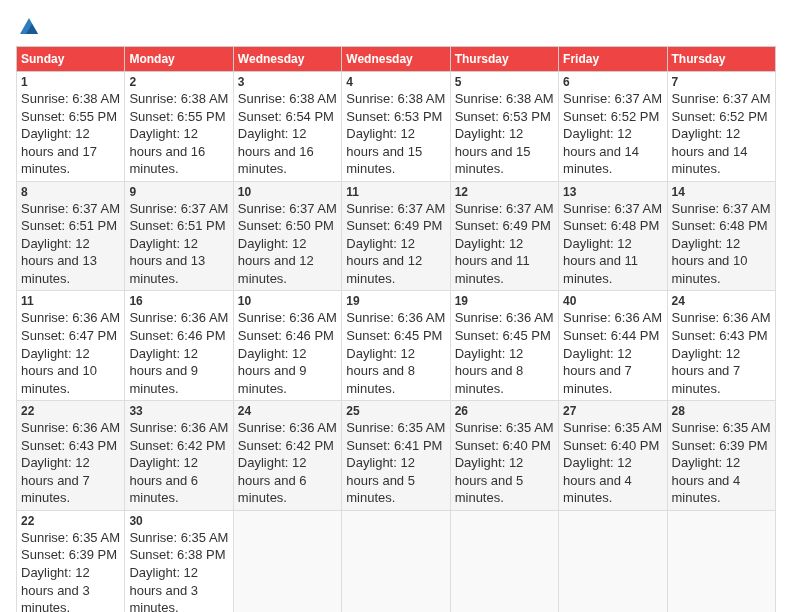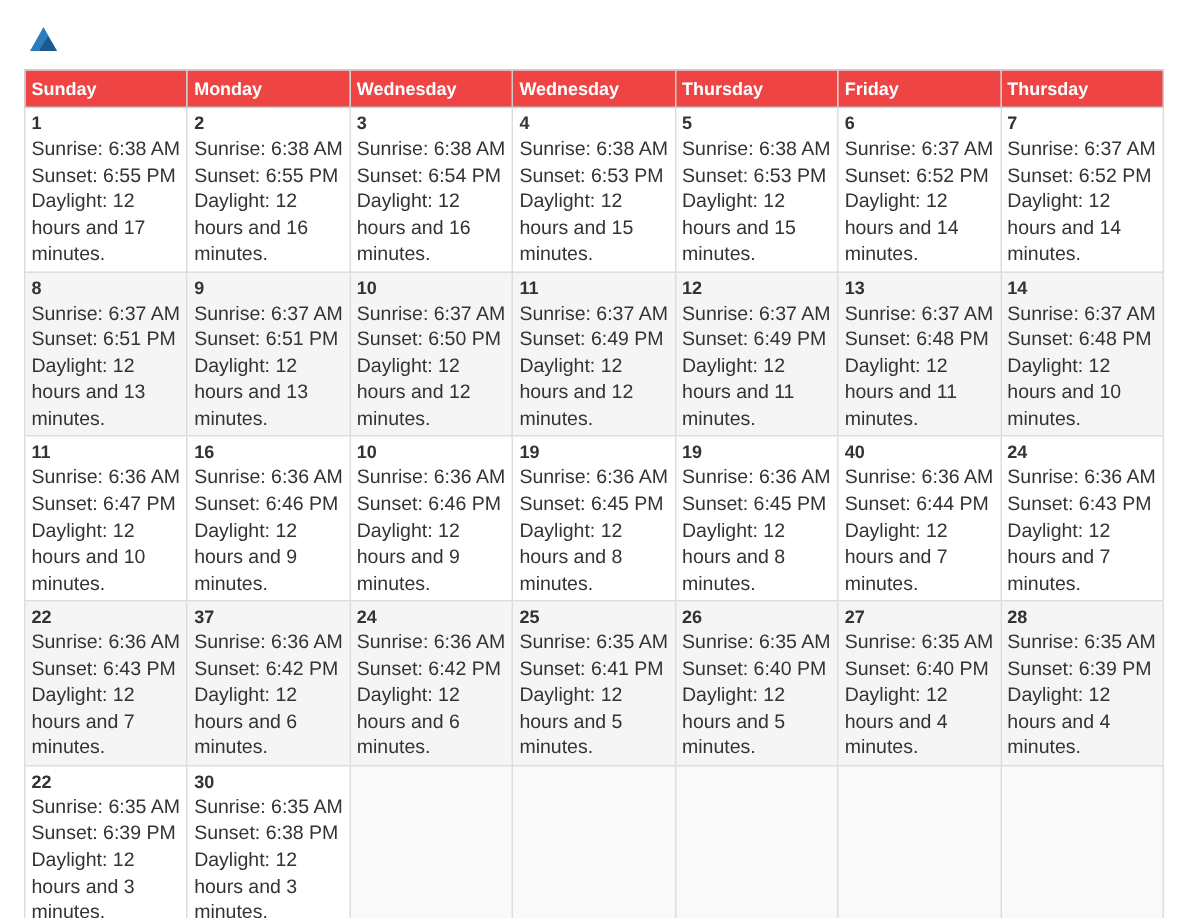--- a/index.html
+++ b/index.html
@@ -315,21 +315,21 @@
         <tr>
           <td>
         <span class="day-number">22</span>
         <div class="day-info">
           Sunrise: 6:36 AM<br>
           Sunset: 6:43 PM<br>
           Daylight: 12 hours and 7 minutes.
         </div>
       </td>
           <td>
-        <span class="day-number">37</span>
+        <span class="day-number">33</span>
         <div class="day-info">
           Sunrise: 6:36 AM<br>
           Sunset: 6:42 PM<br>
           Daylight: 12 hours and 6 minutes.
         </div>
       </td>
           <td>
         <span class="day-number">24</span>
         <div class="day-info">
           Sunrise: 6:36 AM<br>

